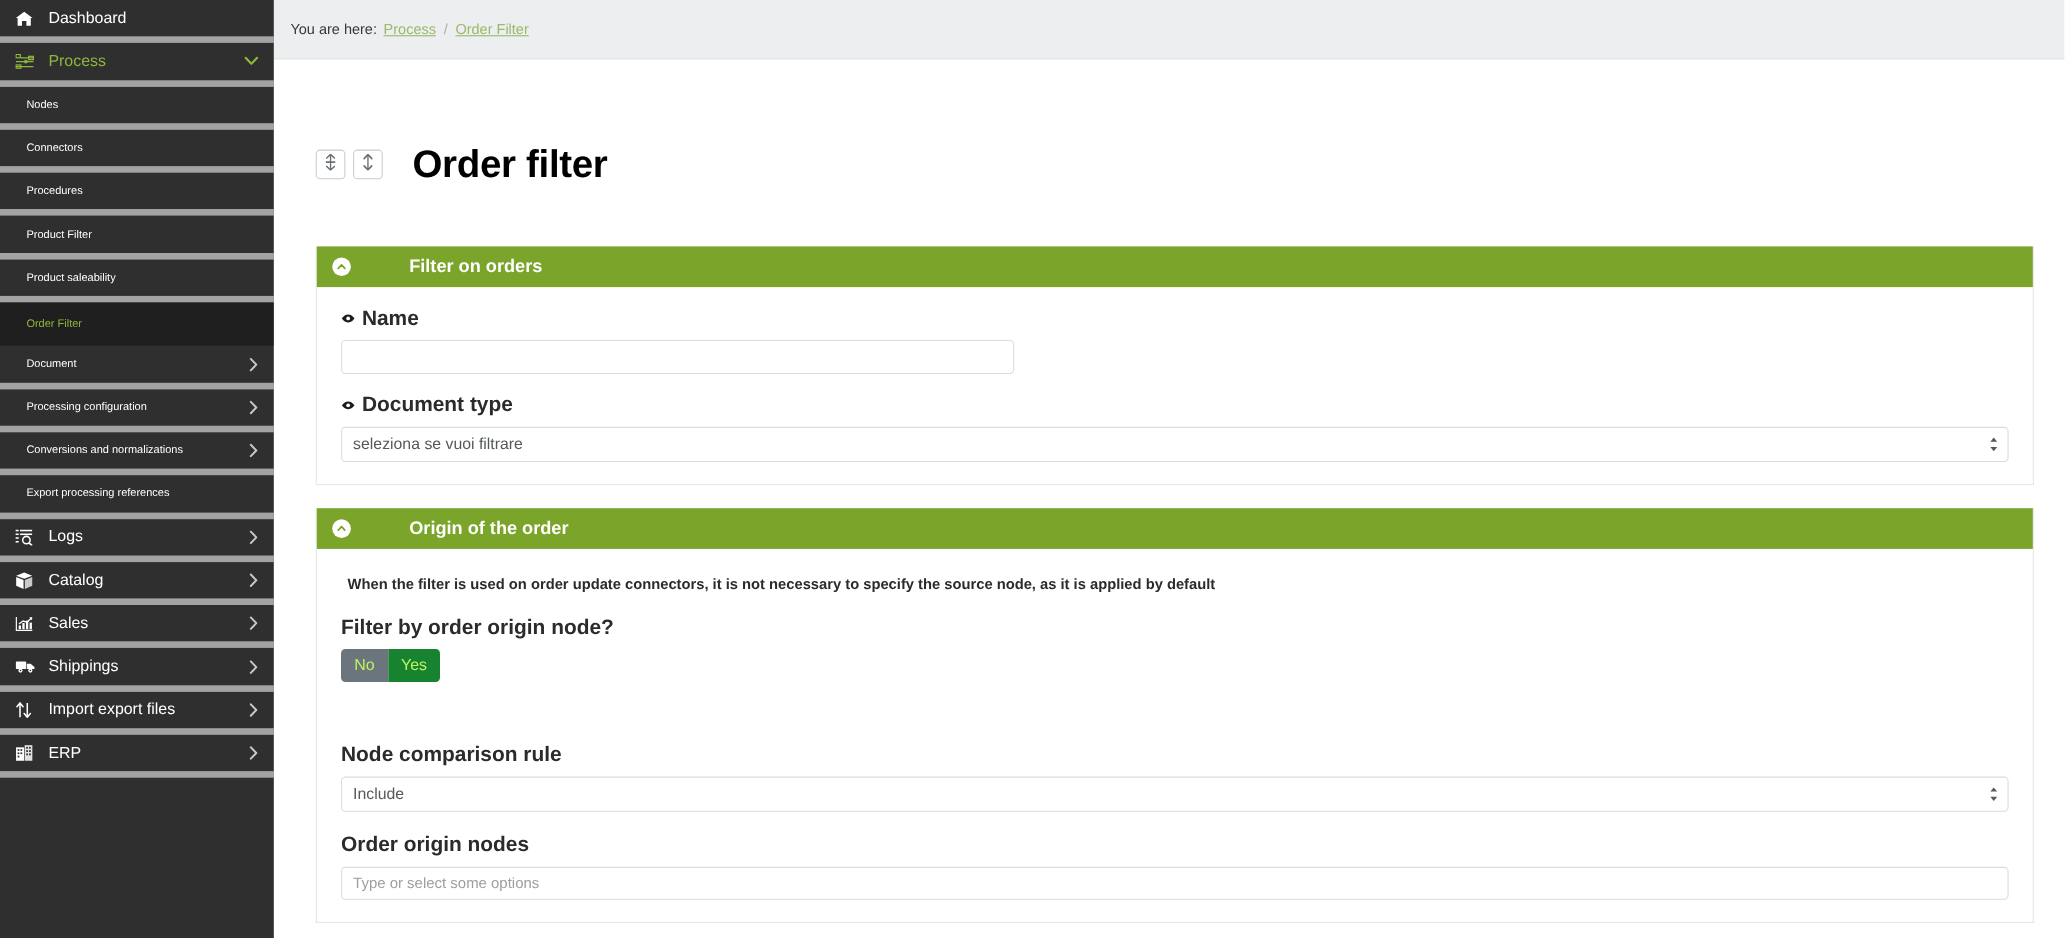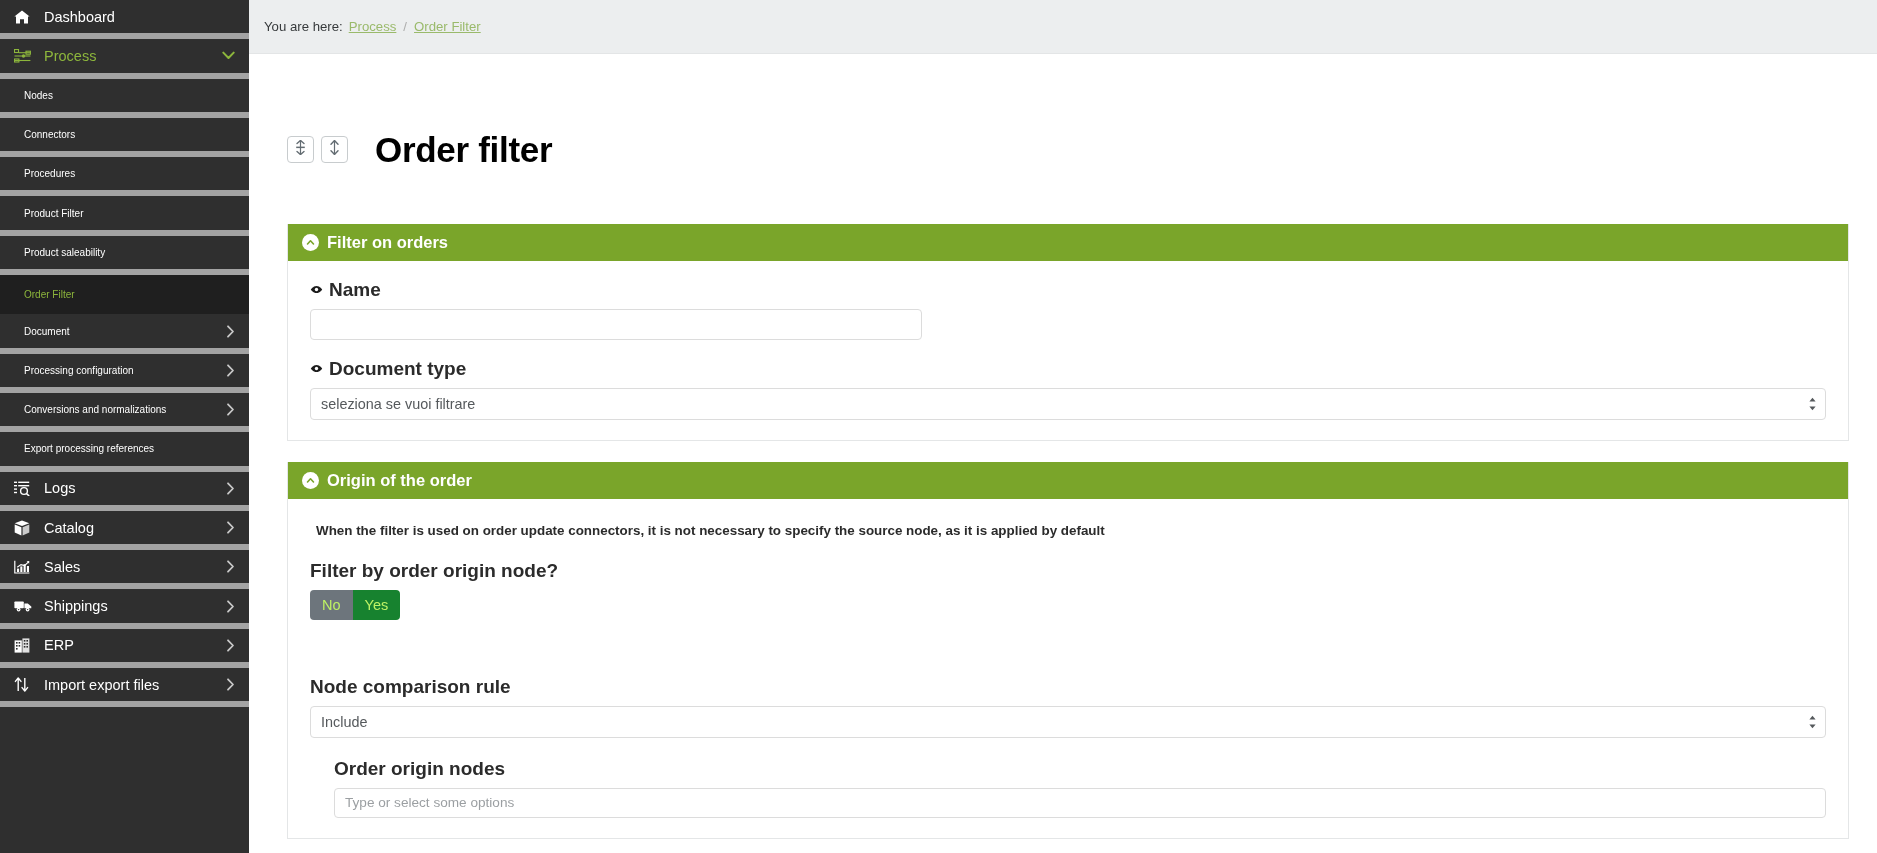--- a/index.html
+++ b/index.html
@@ -117,20 +117,21 @@
     border-top: none;
   }
   .card-header {
     background: #7aa52a;
     color: #ffffff;
     font-size: 16.5px;
     font-weight: bold;
     padding: 9px 14px;
     display: flex;
     align-items: center;
+    gap: 45px;
   }
   .card-header .hdr-ico {
     width: 17px; height: 17px;
     border-radius: 50%;
     background: #ffffff;
     color: #7aa52a;
     display: inline-flex;
     align-items: center;
     justify-content: center;
     margin-right: 8px;
@@ -361,20 +362,36 @@
         <svg width="18" height="12" viewBox="0 0 18 12">
           <rect x="0.4" y="1.4" width="9.4" height="6.8" rx="0.8" fill="currentColor"></rect>
           <path d="M10.4 3.4 L13.8 3.4 L17.3 6.4 L17.3 8.2 L10.4 8.2 Z" fill="currentColor"></path>
           <circle cx="4.6" cy="9.6" r="1.9" fill="currentColor"></circle>
           <circle cx="13.6" cy="9.6" r="1.9" fill="currentColor"></circle>
           <circle cx="4.6" cy="9.6" r="0.7" fill="#2f2f2f"></circle>
           <circle cx="13.6" cy="9.6" r="0.7" fill="#2f2f2f"></circle>
         </svg>
       </span>
       <span class="nav-label">Shippings</span>
+      <span class="caret">
+        <svg width="9" height="13" viewBox="0 0 9 13">
+          <path d="M2 1.3 L7 6.5 L2 11.7" fill="none" stroke="#c8c8c8" stroke-width="1.8" stroke-linecap="round" stroke-linejoin="round"></path>
+        </svg>
+      </span>
+    </div>
+    <div class="nav-item">
+      <span class="ico">
+        <svg width="15" height="15" viewBox="0 0 15 15">
+          <line x1="4.2" y1="14" x2="4.2" y2="1.6" stroke="currentColor" stroke-width="1.4"></line>
+          <path d="M1.4 4.4 L4.2 1 L7 4.4" fill="none" stroke="currentColor" stroke-width="1.4" stroke-linecap="round" stroke-linejoin="round"></path>
+          <line x1="10.8" y1="1" x2="10.8" y2="13.4" stroke="currentColor" stroke-width="1.4"></line>
+          <path d="M8 10.6 L10.8 14 L13.6 10.6" fill="none" stroke="currentColor" stroke-width="1.4" stroke-linecap="round" stroke-linejoin="round"></path>
+        </svg>
+      </span>
+      <span class="nav-label">Import export files</span>
       <span class="caret">
         <svg width="9" height="13" viewBox="0 0 9 13">
           <path d="M2 1.3 L7 6.5 L2 11.7" fill="none" stroke="#c8c8c8" stroke-width="1.8" stroke-linecap="round" stroke-linejoin="round"></path>
         </svg>
       </span>
     </div>
     <div class="nav-item">
       <span class="ico">
         <svg width="16" height="15" viewBox="0 0 16 15">
           <rect x="0.6" y="2.4" width="7.2" height="12.2" fill="currentColor"></rect>
@@ -386,36 +403,20 @@
           <rect x="2" y="10" width="1.6" height="1.6" fill="#2f2f2f"></rect>
           <rect x="9.8" y="2" width="1.6" height="1.6" fill="#2f2f2f"></rect>
           <rect x="12.4" y="2" width="1.6" height="1.6" fill="#2f2f2f"></rect>
           <rect x="9.8" y="5" width="1.6" height="1.6" fill="#2f2f2f"></rect>
           <rect x="12.4" y="5" width="1.6" height="1.6" fill="#2f2f2f"></rect>
           <rect x="9.8" y="8" width="1.6" height="1.6" fill="#2f2f2f"></rect>
           <rect x="12.4" y="8" width="1.6" height="1.6" fill="#2f2f2f"></rect>
         </svg>
       </span>
       <span class="nav-label">ERP</span>
-      <span class="caret">
-        <svg width="9" height="13" viewBox="0 0 9 13">
-          <path d="M2 1.3 L7 6.5 L2 11.7" fill="none" stroke="#c8c8c8" stroke-width="1.8" stroke-linecap="round" stroke-linejoin="round"></path>
-        </svg>
-      </span>
-    </div>
-    <div class="nav-item">
-      <span class="ico">
-        <svg width="15" height="15" viewBox="0 0 15 15">
-          <line x1="4.2" y1="14" x2="4.2" y2="1.6" stroke="currentColor" stroke-width="1.4"></line>
-          <path d="M1.4 4.4 L4.2 1 L7 4.4" fill="none" stroke="currentColor" stroke-width="1.4" stroke-linecap="round" stroke-linejoin="round"></path>
-          <line x1="10.8" y1="1" x2="10.8" y2="13.4" stroke="currentColor" stroke-width="1.4"></line>
-          <path d="M8 10.6 L10.8 14 L13.6 10.6" fill="none" stroke="currentColor" stroke-width="1.4" stroke-linecap="round" stroke-linejoin="round"></path>
-        </svg>
-      </span>
-      <span class="nav-label">Import export files</span>
       <span class="caret">
         <svg width="9" height="13" viewBox="0 0 9 13">
           <path d="M2 1.3 L7 6.5 L2 11.7" fill="none" stroke="#c8c8c8" stroke-width="1.8" stroke-linecap="round" stroke-linejoin="round"></path>
         </svg>
       </span>
     </div>
   </div>
 
 <div id="main">
 
@@ -528,21 +529,21 @@
             <div class="sel-input">Include</div>
             <span class="sel-arrows">
               <svg width="9" height="14" viewBox="0 0 9 14">
                 <path d="M4.5 0.8 L7.6 4.6 L1.4 4.6 Z" fill="#55595c"></path>
                 <path d="M4.5 13.2 L7.6 9.4 L1.4 9.4 Z" fill="#55595c"></path>
               </svg>
             </span>
           </div>
         </div>
 
-        <div class="field-block" style="margin-top:20px;margin-left:24px;">
+        <div class="field-block" style="margin-top:20px;">
           <div class="form-label plain">Order origin nodes</div>
           <div class="tag-input">Type or select some options</div>
         </div>
 
       </div>
     </div>
 
   </div>
 </div>
 

